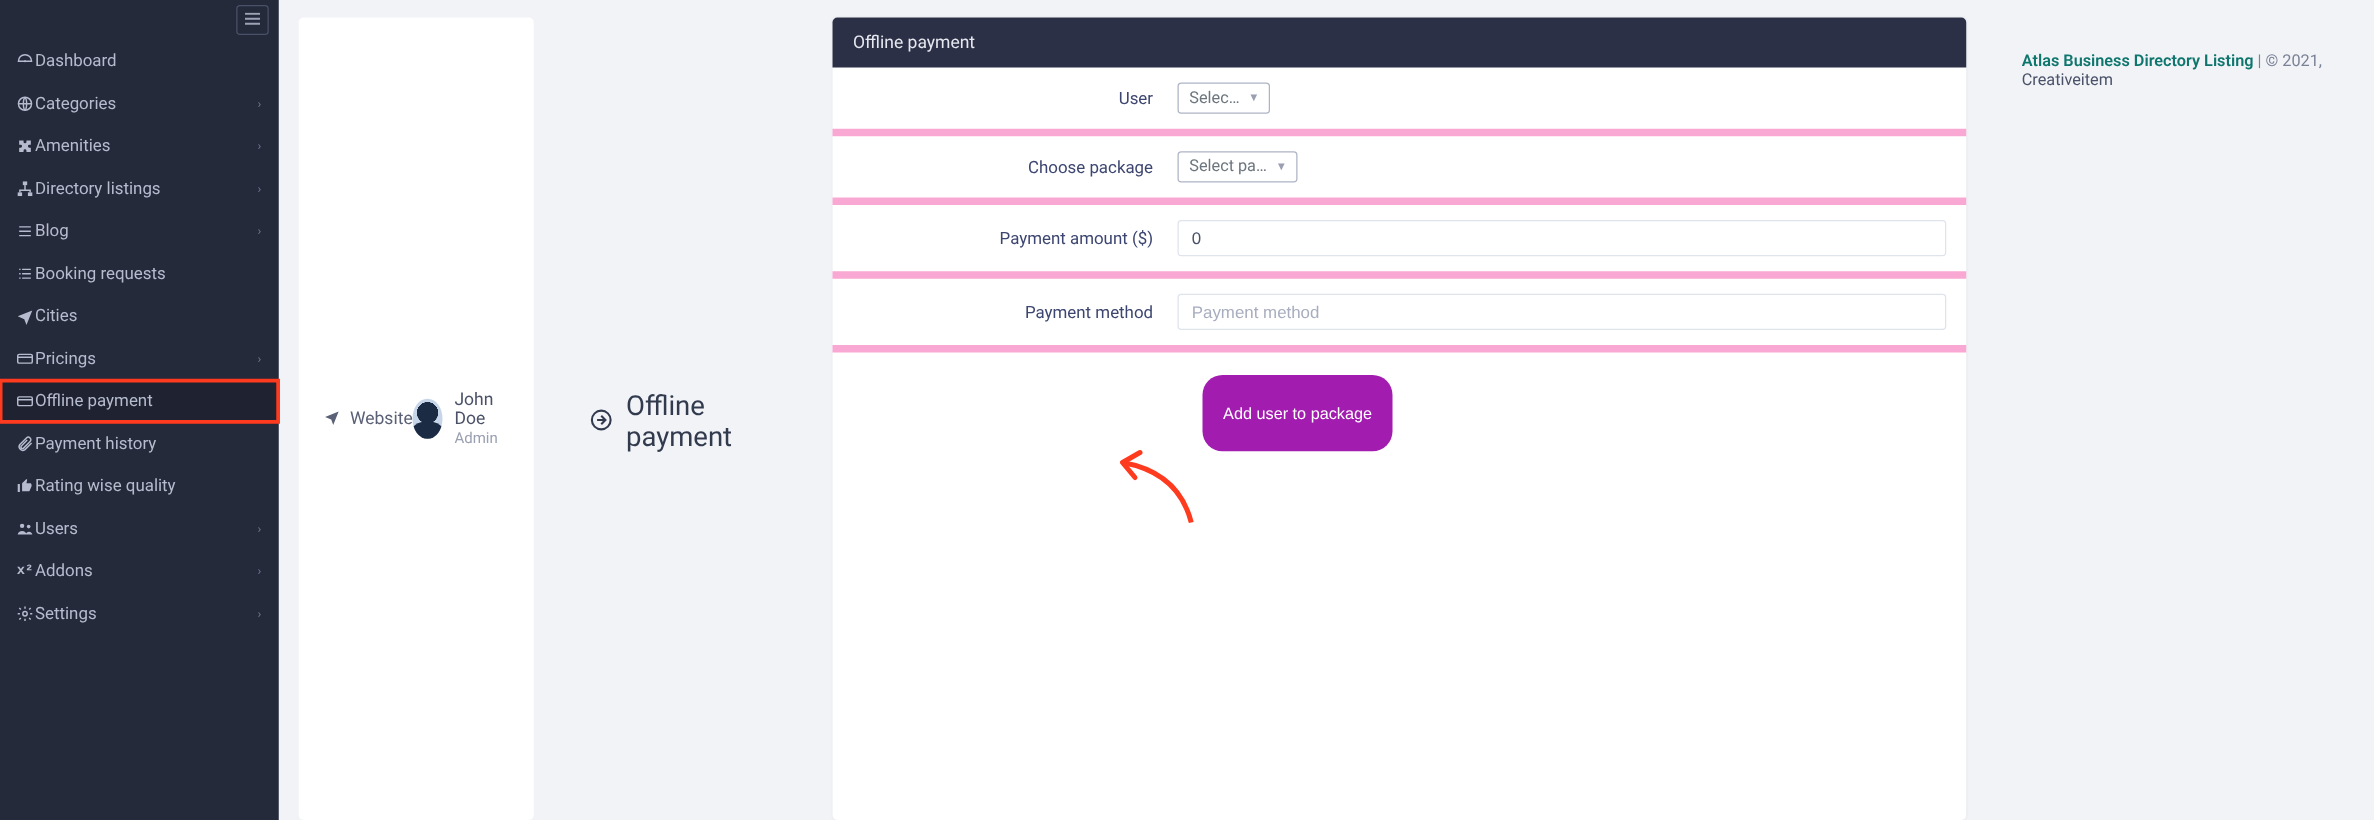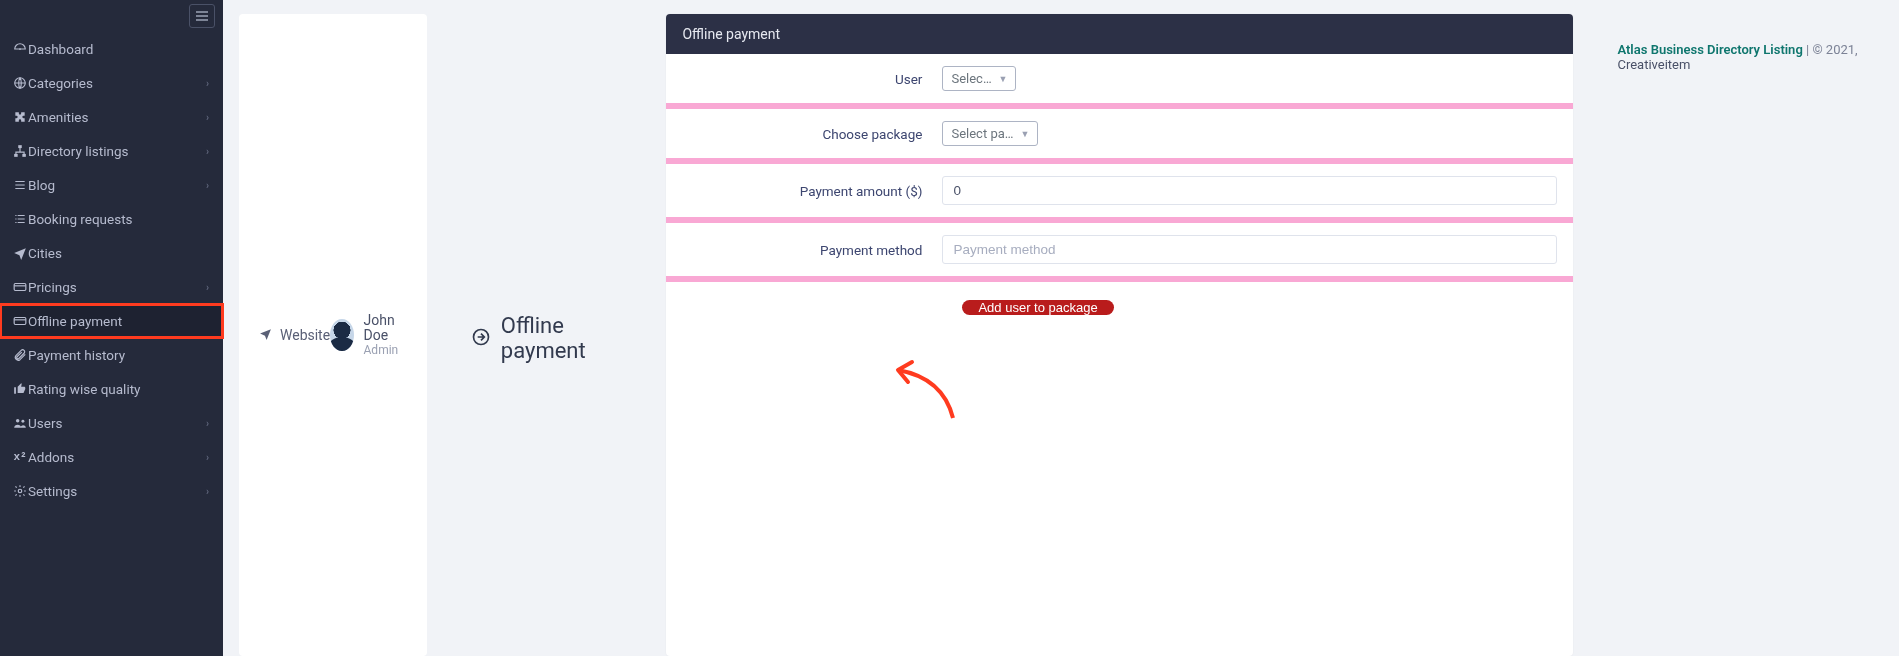--- a/index.html
+++ b/index.html
@@ -210,25 +210,25 @@
   border: 1px solid #dfe3ec;
   border-radius: 3px;
   padding: 6px 10px;
   font-size: 13.5px;
   color: #4a5168;
   outline: none;
 }
 .text-input::placeholder { color: #a7adbf; }
 .btn-primary {
   display: inline-block;
-  background: #b91c1c;
+  background: #a21caf;
   color: #fff;
   border: none;
   border-radius: 16px;
-  padding: 0 16px;
+  padding: 23px 16px;
   font-size: 13px;
   cursor: pointer;
   margin-top: 4px;
 }
 .submit-row {
   padding: 14px 16px 18px 296px;
   position: relative;
 }
 
 

